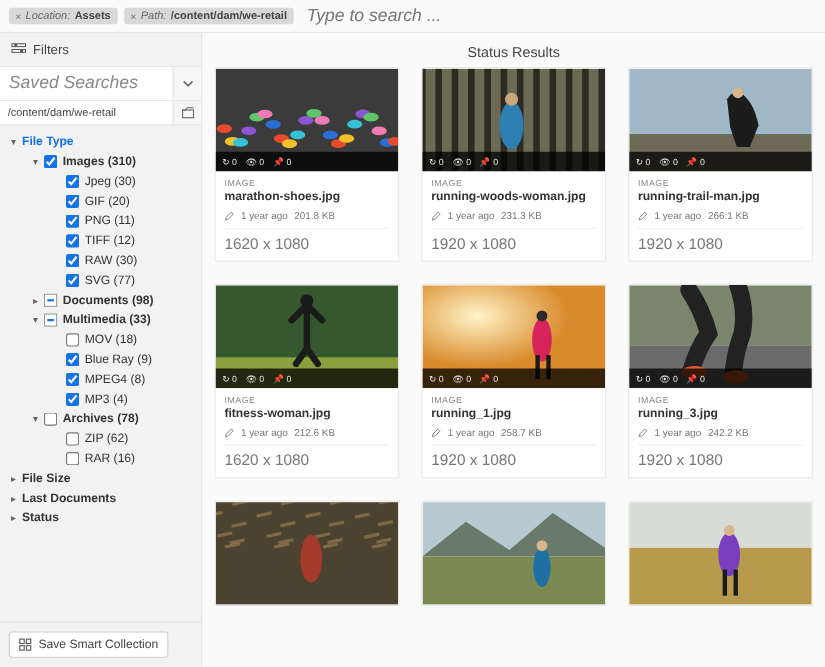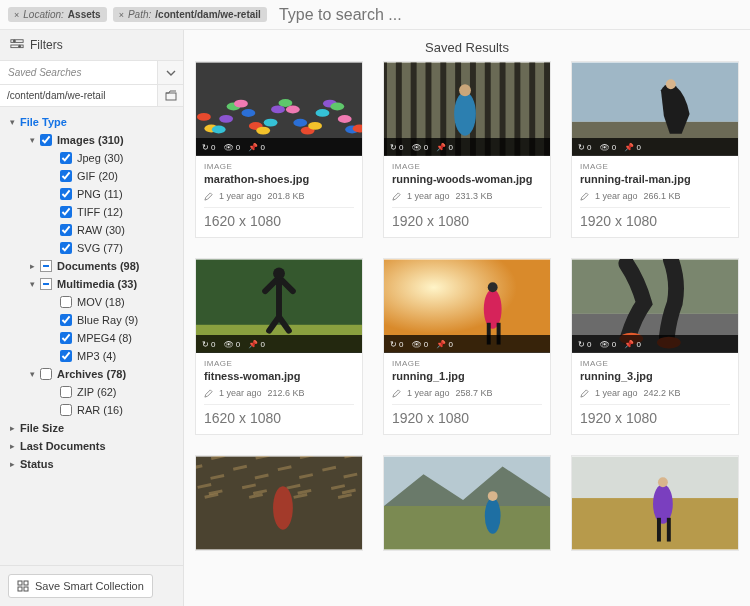--- a/index.html
+++ b/index.html
@@ -4,32 +4,32 @@
 <style>
 * { box-sizing: border-box; margin: 0; padding: 0; font-family: Arial, Helvetica, sans-serif; }
 body { width: 750px; height: 606px; background: #fafafa; font-size: 11px; color: #333; overflow: hidden; }
 
 
 .topbar { display: flex; align-items: center; height: 30px; background: #fafafa; border-bottom: 1px solid #e6e6e6; padding: 0 8px; gap: 6px; }
 .chip { display: inline-flex; align-items: center; background: #d8d8d8; border-radius: 3px; padding: 2px 6px; font-size: 10px; color: #444; gap: 4px; cursor: pointer; }
 .chip .x { font-size: 9px; color: #666; }
 .chip .lab { font-style: italic; color: #666; }
 .chip .val { font-weight: 600; }
-.search-input { flex: 1; border: none; outline: none; font-size: 16px; color: #888; padding: 2px 6px; background: transparent; }
+.search-input { flex: 1; border: none; outline: none; font-size: 16px; font-style: italic; color: #888; padding: 2px 6px; background: transparent; }
 
 
 .main { display: flex; height: 576px; }
 
 
 .sidebar { width: 184px; background: #f2f2f2; border-right: 1px solid #e2e2e2; display: flex; flex-direction: column; }
 .side-head { display: flex; align-items: center; gap: 6px; padding: 8px 10px; font-size: 12px; color: #444; }
 .side-head svg { width: 14px; height: 14px; stroke: #555; fill: none; }
 
 .saved-row { display: flex; border-top: 1px solid #e4e4e4; border-bottom: 1px solid #e4e4e4; }
-.saved-row .lbl { flex: 1; padding: 6px 8px; font-style: italic; color: #888; background: #fff; font-size: 10px; }
+.saved-row .lbl { flex: 1; padding: 6px 8px; font-style: italic; color: #888; background: #fff; font-size: 16px; }
 .saved-row .caret { width: 26px; background: #f6f6f6; border-left: 1px solid #e4e4e4; display: flex; align-items: center; justify-content: center; cursor: pointer; }
 
 .path-row { display: flex; border-bottom: 1px solid #e4e4e4; }
 .path-row input { flex: 1; padding: 5px 7px; font-size: 10px; border: none; outline: none; background: #fff; color: #444; }
 .path-row .picker { width: 26px; background: #f6f6f6; border-left: 1px solid #e4e4e4; display: flex; align-items: center; justify-content: center; cursor: pointer; }
 
 .filters-tree { flex: 1; overflow-y: auto; padding: 6px 4px 10px 4px; }
 
 .tree-row { display: flex; align-items: center; min-height: 18px; padding: 1px 2px; cursor: pointer; color: #333; }
 .tree-row.l0 { padding-left: 6px; }
@@ -221,21 +221,21 @@
             <rect x="7" y="1" width="4" height="4" fill="none" stroke="#555"></rect>
             <rect x="1" y="7" width="4" height="4" fill="none" stroke="#555"></rect>
             <rect x="7" y="7" width="4" height="4" fill="none" stroke="#555"></rect>
           </svg>
         <span>Save Smart Collection</span>
       </button>
     </div>
   </aside>
 
   <section class="results">
-    <div class="results-title">Saved Results</div>
+    <div class="results-title">Status Results</div>
     <div class="grid" id="grid">
         <div class="card">
           <div class="thumb">
             <svg viewBox="0 0 168 94" class="thumb-svg">
               <rect width="168" height="94" fill="#3b3b3b"></rect>
               <ellipse cx="8" cy="55" rx="7" ry="4" fill="#e84a2e"></ellipse>
               <ellipse cx="15.5" cy="66.78059378731055" rx="7" ry="4" fill="#f3c22b"></ellipse>
               <ellipse cx="23" cy="67.73016397555955" rx="7" ry="4" fill="#35c1d6"></ellipse>
               <ellipse cx="30.5" cy="56.97568011283814" rx="7" ry="4" fill="#8c55d1"></ellipse>
               <ellipse cx="38" cy="44.404765065689006" rx="7" ry="4" fill="#5fc76b"></ellipse>

